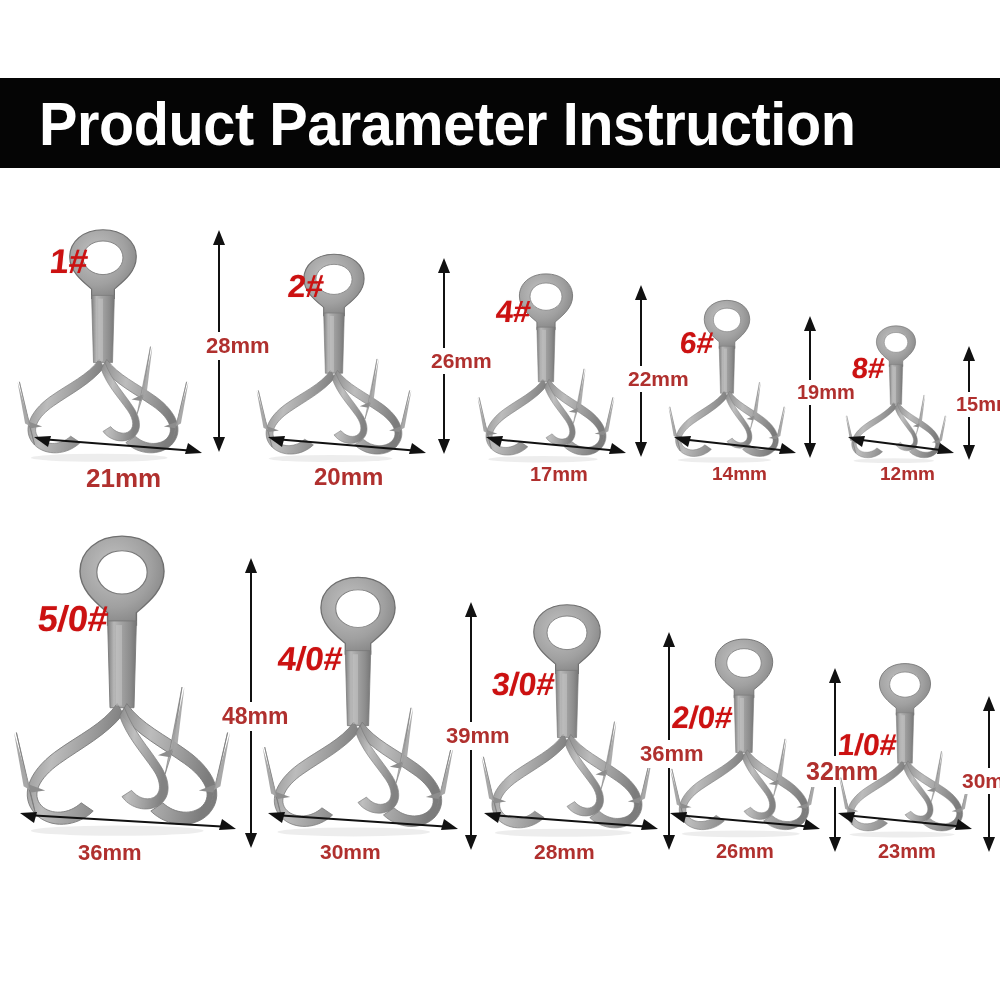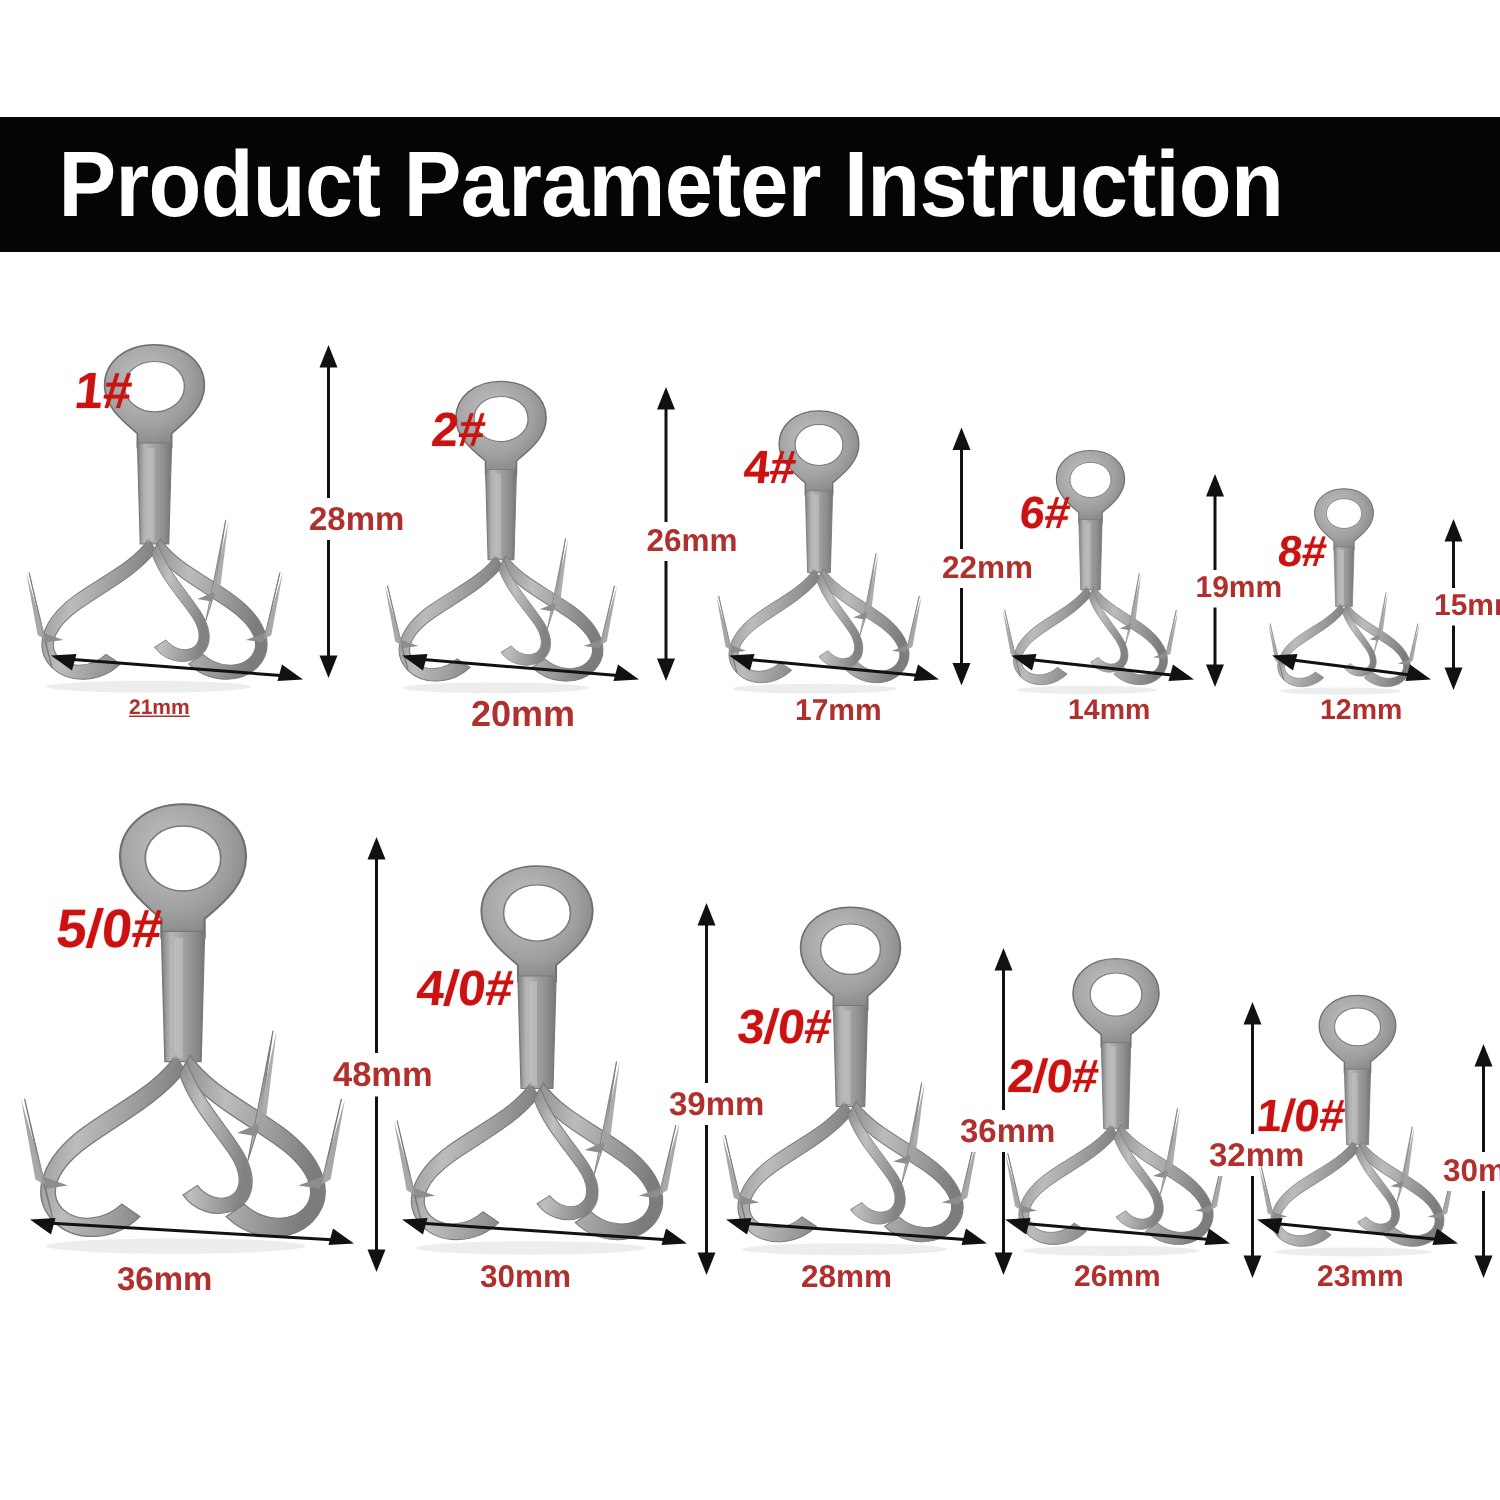--- a/index.html
+++ b/index.html
@@ -172,21 +172,21 @@
 </svg>
         </div>
         <div class="dim-text dim-v-text" style="left: 196px; top: 152px; font-size: 22px;">28mm</div>
         <div style="position: absolute; left: 26px; top: 252px;">
 <svg class="dim-svg" width="168" height="26" viewBox="0 0 168 26">
   <line x1="6" y1="7" x2="162" y2="19" stroke="#111" stroke-width="2"></line>
   <polygon points="0,5 17,4 14,15" fill="#111"></polygon>
   <polygon points="168,21 151,22 154,11" fill="#111"></polygon>
 </svg>
         </div>
-        <div class="dim-text dim-h-text" style="left: 78px; top: 283px; font-size: 14px; text-decoration: underline;">21mm</div>
+        <div class="dim-text dim-h-text" style="left: 78px; top: 283px; font-size: 26px;">21mm</div>
       </div>
       <div class="hook-cell" style="left: 248px; bottom: 0px; width: 298px; height: 345px;">
         <div style="position: absolute; left: 0px; top: 70px; width: 172px; height: 215px;">
 <svg class="hook-svg" width="172" height="215" viewBox="0 0 200 300" preserveAspectRatio="none">
   <defs>
     <linearGradient id="mgstandard-sizes-row1" x1="0" y1="0" x2="1" y2="0">
       <stop offset="0%" stop-color="#7f7f7f"></stop>
       <stop offset="22%" stop-color="#b7b7b7"></stop>
       <stop offset="48%" stop-color="#a2a2a2"></stop>
       <stop offset="78%" stop-color="#8d8d8d"></stop>
@@ -967,21 +967,21 @@
 </svg>
         </div>
         <div class="size-label" style="left: 10px; top: 160px; font-size: 31px;">2/0#</div>
         <div style="position: absolute; left: 162px; top: 128px;">
 <svg class="dim-svg" width="22" height="184" viewBox="0 0 22 184">
   <line x1="11" y1="4" x2="11" y2="180" stroke="#111" stroke-width="2"></line>
   <polygon points="11,0 5,15 17,15" fill="#111"></polygon>
   <polygon points="11,184 5,169 17,169" fill="#111"></polygon>
 </svg>
         </div>
-        <div class="dim-text dim-v-text" style="left: 142px; top: 216px; font-size: 22px;">32mm</div>
+        <div class="dim-text dim-v-text" style="left: 142px; top: 216px; font-size: 25px;">32mm</div>
         <div style="position: absolute; left: 8px; top: 268px;">
 <svg class="dim-svg" width="150" height="26" viewBox="0 0 150 26">
   <line x1="6" y1="7" x2="144" y2="19" stroke="#111" stroke-width="2"></line>
   <polygon points="0,5 17,4 14,15" fill="#111"></polygon>
   <polygon points="150,21 133,22 136,11" fill="#111"></polygon>
 </svg>
         </div>
         <div class="dim-text dim-h-text" style="left: 54px; top: 300px; font-size: 20px;">26mm</div>
       </div>
       <div class="hook-cell" style="left: 832px; bottom: 0px; width: 260px; height: 360px;">

